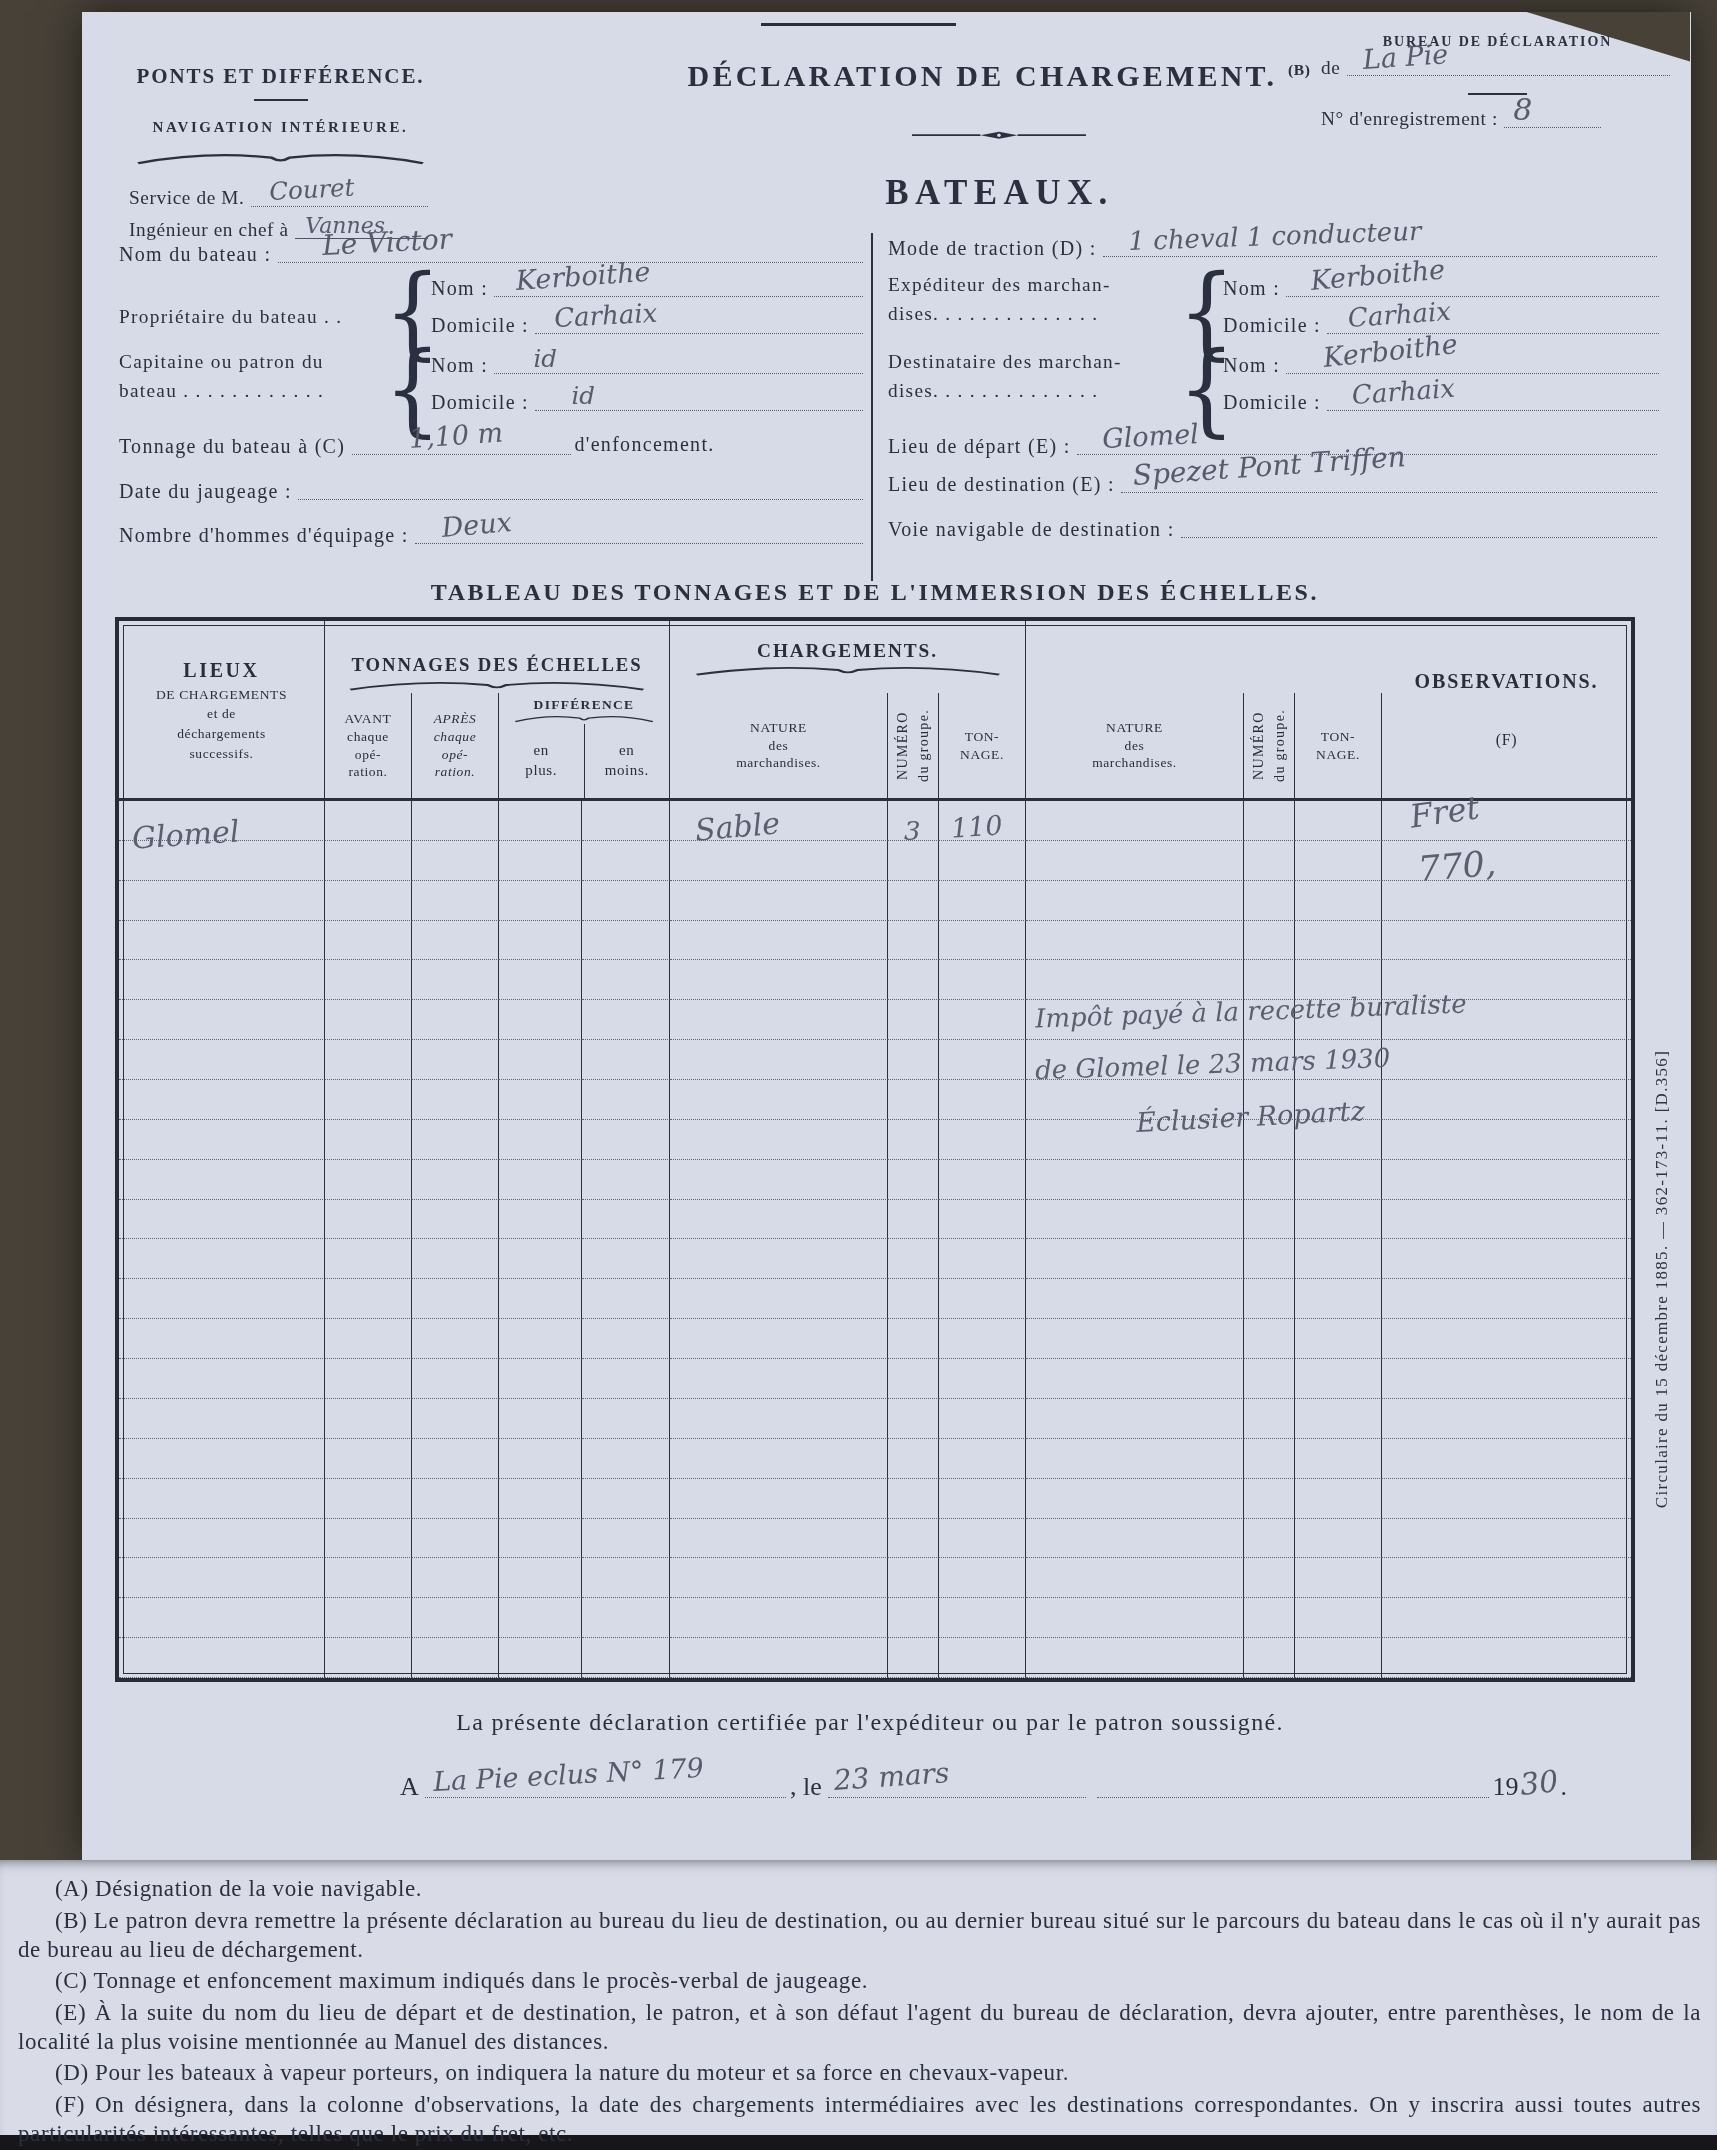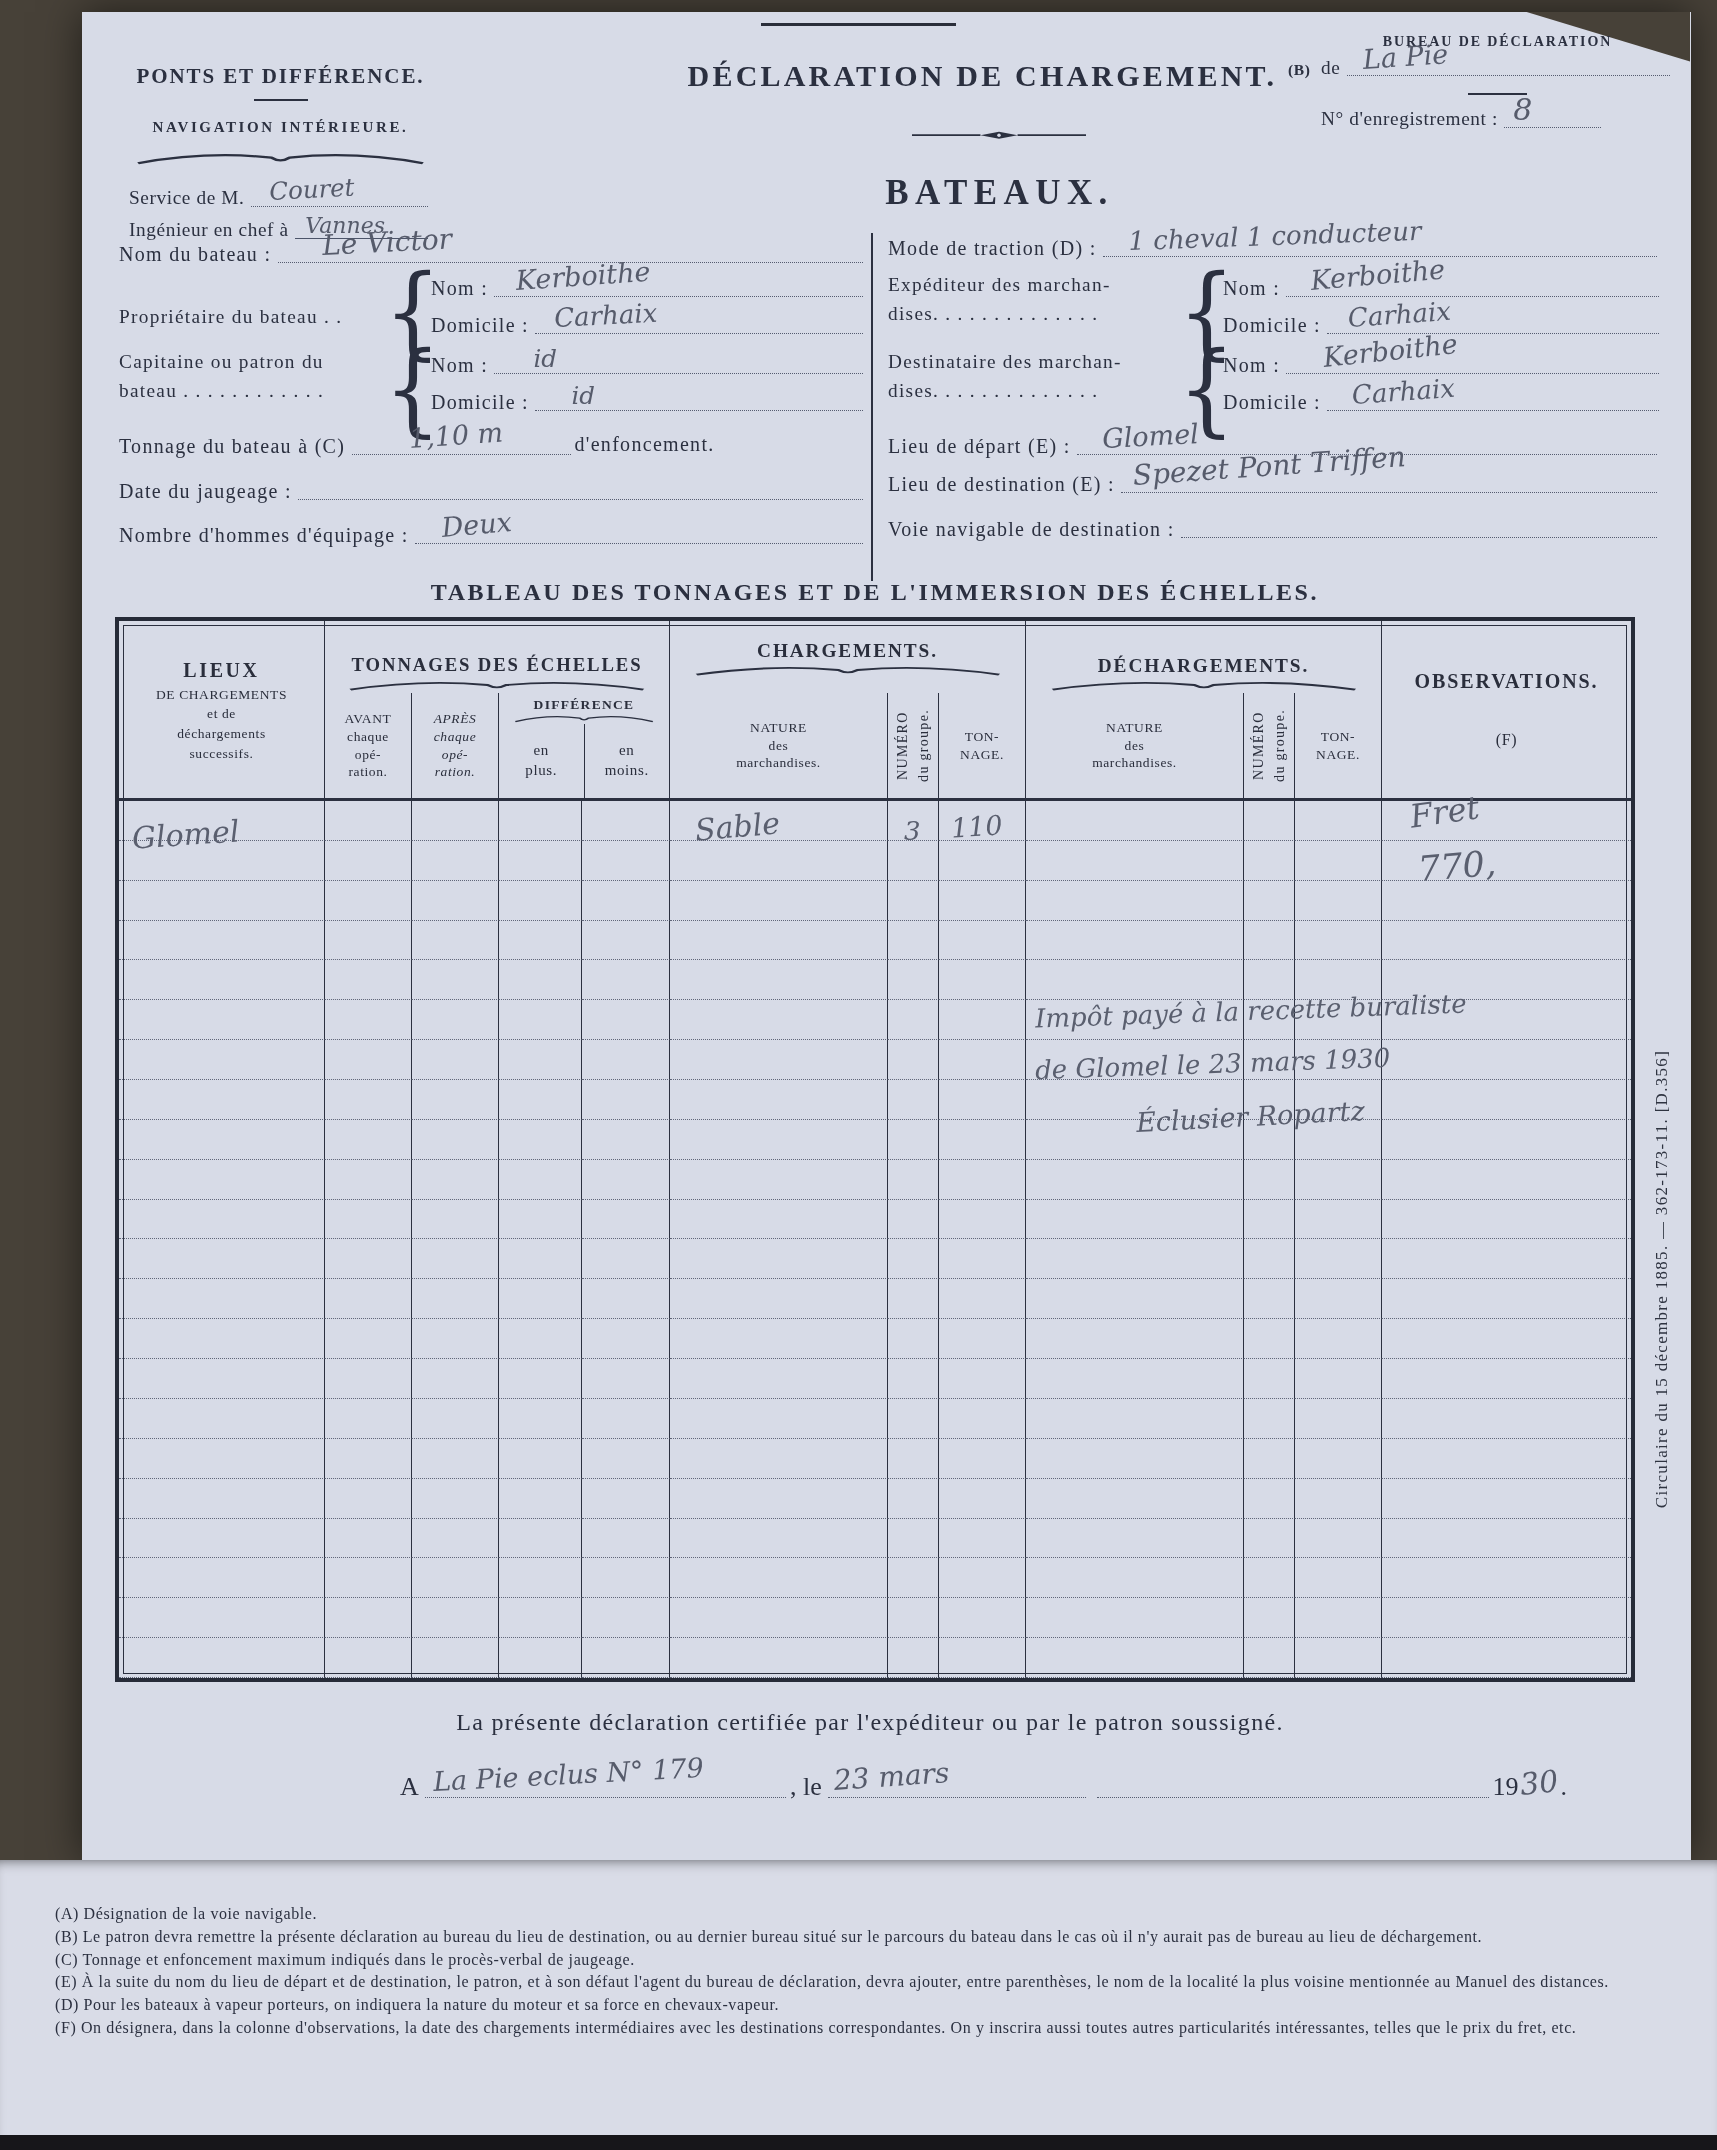--- a/index.html
+++ b/index.html
@@ -86,21 +86,21 @@
   .hw-big{position:absolute;font-family:"DejaVu Serif",serif;font-style:italic;color:#5a5f6f;white-space:nowrap;}
   #margin-note{left:1662px;top:1279px;width:748px;text-align:center;font-size:17px;letter-spacing:1.3px;
      transform:translate(-50%,-50%) rotate(-90deg);color:#2e3340;}
   
   #cert-line{left:187px;top:1709px;width:1366px;text-align:center;font-size:24px;letter-spacing:1.3px;}
   #cert-sign{left:400px;top:1763px;width:1167px;display:flex;align-items:flex-end;height:39px;font-size:26px;}
   #cert-sign .line{height:32px;}
   #cert-sign .w1{flex:0 0 361px;}
   #cert-sign .w2{flex:0 0 258px;}
   #cert-sign .wf{flex:1;}
-  #footnotes{left:18px;top:1875px;width:1683px;font-size:16px;line-height:1.26;letter-spacing:0.6px;text-align:justify;margin-top:29px;}
+  #footnotes{left:18px;top:1875px;width:1683px;font-size:23px;line-height:1.26;letter-spacing:0.6px;text-align:justify;}
   #footnotes p{margin:0 0 2.6px;text-indent:37px;}
 </style>
 </head>
 <body>
 
 <div id="paper-main"></div>
 <div id="paper-lower"></div>
 <div id="corner-notch"></div>
 <div id="bottom-strip"></div>
 
@@ -317,26 +317,20 @@
 marchandises.</span>
       </div>
     <div class="th h-num-c">
         <span class="rot pre">NUMÉRO
 du groupe.</span>
       </div>
     <div class="th h-ton-c">
         <span class="sub pre">TON-
 NAGE.</span>
       </div>
-    <div class="th h-dechg">
-      <span class="grp">DÉCHARGEMENTS.</span>
-      <svg width="92%" height="14" viewBox="0 0 100 12" preserveAspectRatio="none">
-          <path d="M3 10 Q 26 1 47 6 Q 50 10 53 6 Q 74 1 97 10" fill="none" stroke="#2b3040" stroke-width="1.6"></path>
-        </svg>
-    </div>
     <div class="th h-nat-d">
         <span class="sub pre">NATURE
 des
 marchandises.</span>
       </div>
     <div class="th h-num-d">
         <span class="rot pre">NUMÉRO
 du groupe.</span>
       </div>
     <div class="th h-ton-d">

